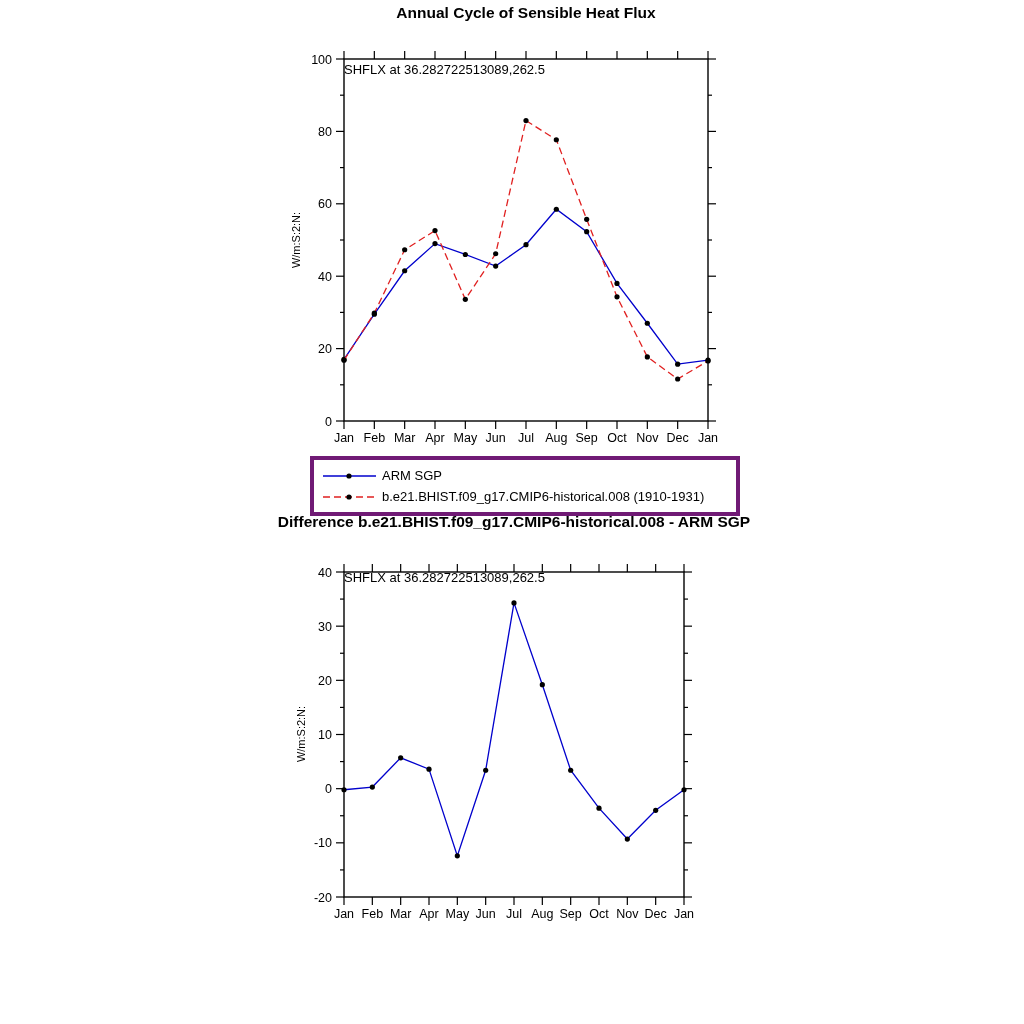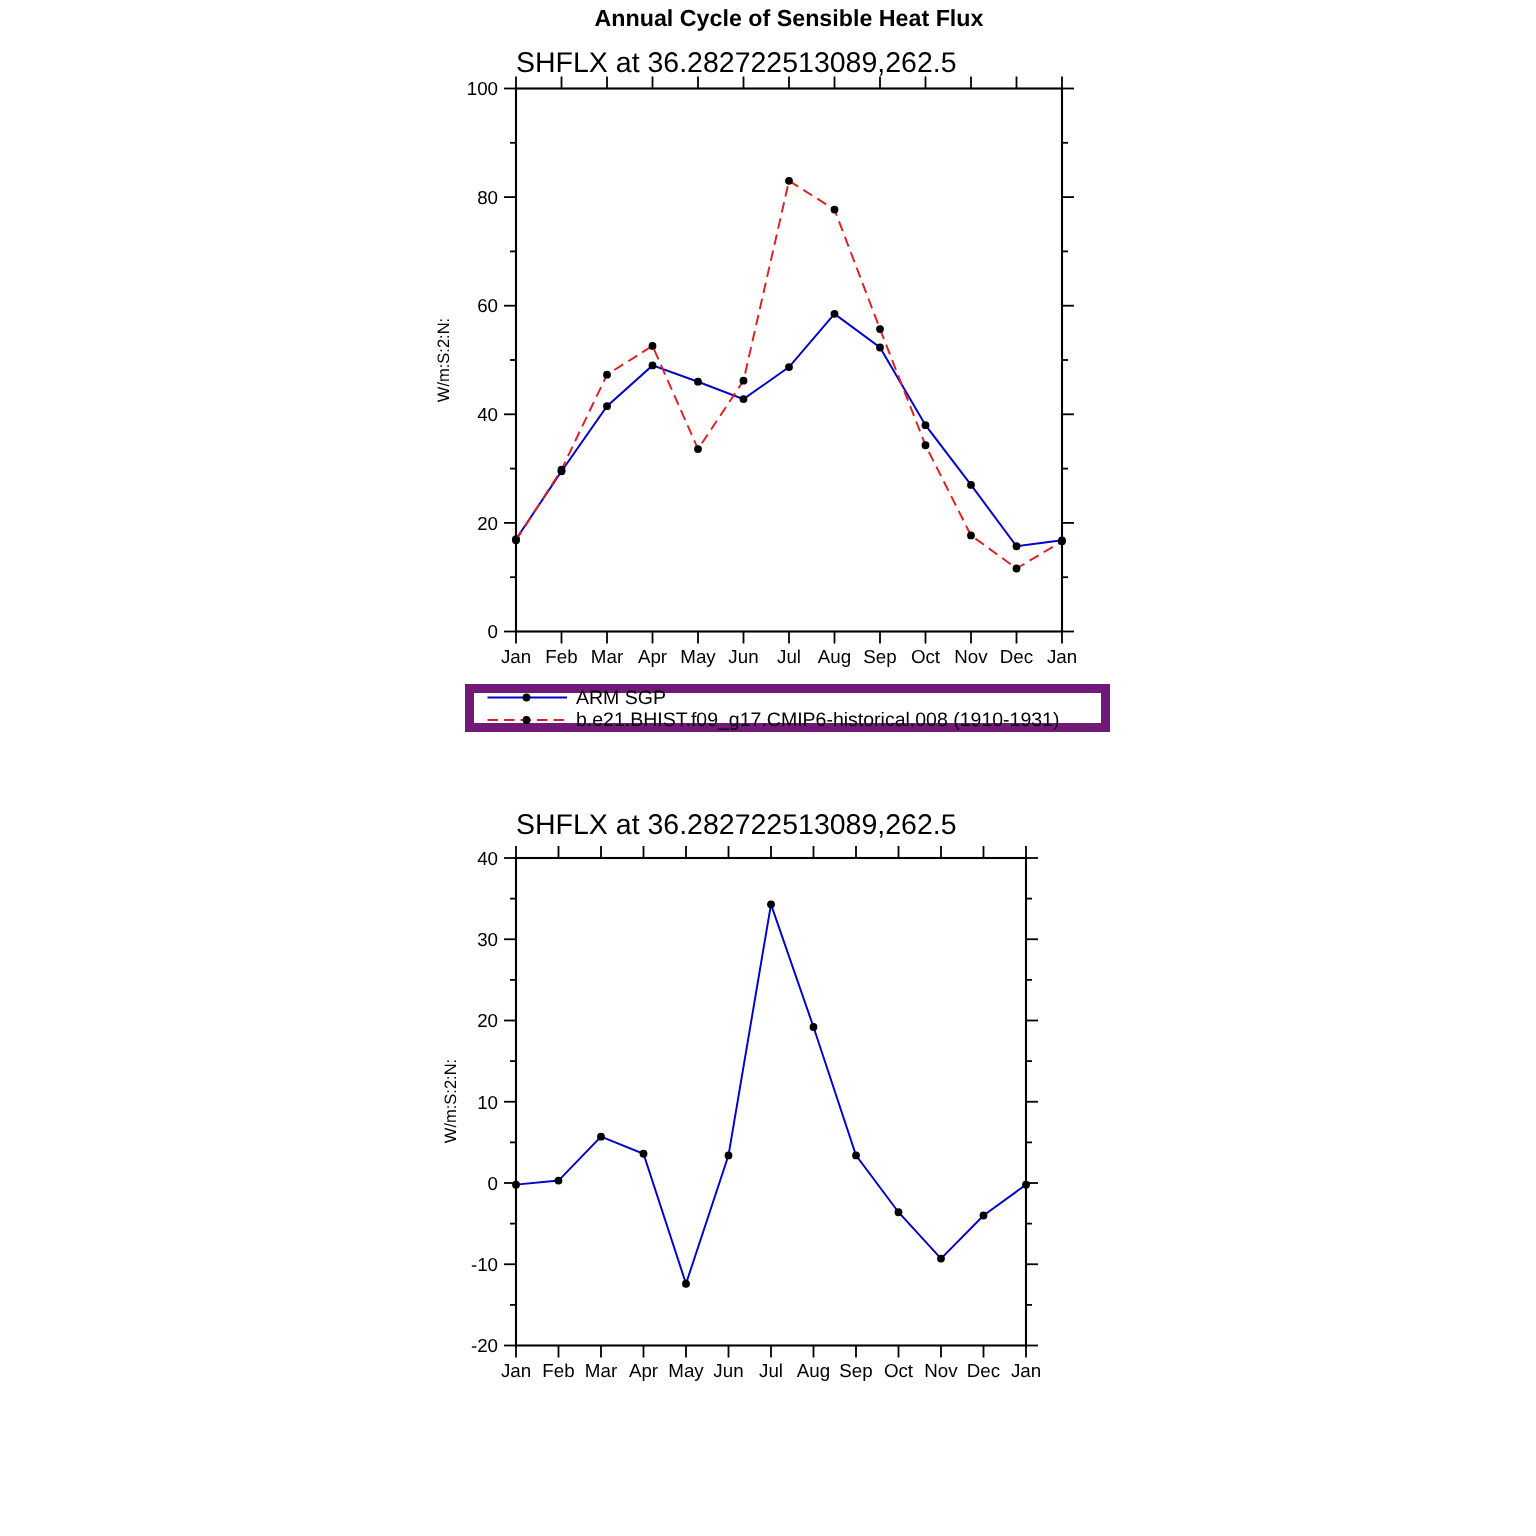--- a/index.html
+++ b/index.html
@@ -1,24 +1,24 @@
 <!DOCTYPE html>
 <html><head>
 <meta charset="utf-8">
 <style>
   html,body{margin:0;padding:0;background:#ffffff;}
   #figure{position:relative;width:1024px;height:1024px;background:#ffffff;
           font-family:"Liberation Sans","DejaVu Sans",sans-serif;color:#000;overflow:hidden;}
   .chart-title{position:absolute;font-weight:bold;font-size:15.5px;text-align:center;white-space:nowrap;}
-  .chart-subtitle{position:absolute;font-size:19px;white-space:nowrap;}
+  .chart-subtitle{position:absolute;font-size:13px;white-space:nowrap;margin-top:30px;}
   .y-axis-label{position:absolute;font-size:11px;white-space:nowrap;
                 transform:translate(-50%,-50%) rotate(-90deg);}
   #charts-canvas{position:absolute;left:0;top:0;}
-  #legend-box{position:absolute;left:310px;top:456px;width:430px;height:32px;
-              border:6px solid #701a75;box-sizing:border-box;display:flex;flex-direction:column;
+  #legend-box{position:absolute;left:310px;top:456px;width:430px;height:60px;
+              border:4px solid #701a75;box-sizing:border-box;display:flex;flex-direction:column;
               justify-content:center;padding-left:7px;}
   .legend-row{display:flex;align-items:center;height:21px;}
   .legend-sample{flex:0 0 auto;}
   .legend-label{font-size:13px;margin-left:3px;white-space:nowrap;}
   svg text{fill:#000;}
 </style>
 </head>
 <body>
 
 <div id="figure">
@@ -240,15 +240,16 @@
     </div>
     <div class="legend-row">
       <svg class="legend-sample" width="58" height="14">
           <line x1="2" y1="7" x2="55" y2="7" stroke="#e02020" stroke-width="1.3" stroke-dasharray="7,4"></line>
           <circle cx="28" cy="7" r="2.6" fill="#000000"></circle>
         </svg>
       <span class="legend-label">b.e21.BHIST.f09_g17.CMIP6-historical.008 (1910-1931)</span>
     </div>
   </div>
 
+  <div class="chart-title" style="left:14px;top:513px;width:1000px;">Difference b.e21.BHIST.f09_g17.CMIP6-historical.008 - ARM SGP</div>
   <div class="chart-subtitle" style="left:344px;top:540px;">SHFLX at 36.282722513089,262.5</div>
   <div class="y-axis-label" style="left:301px;top:734px;">W/m:S:2:N:</div>
 </div>
 
 </body></html>

